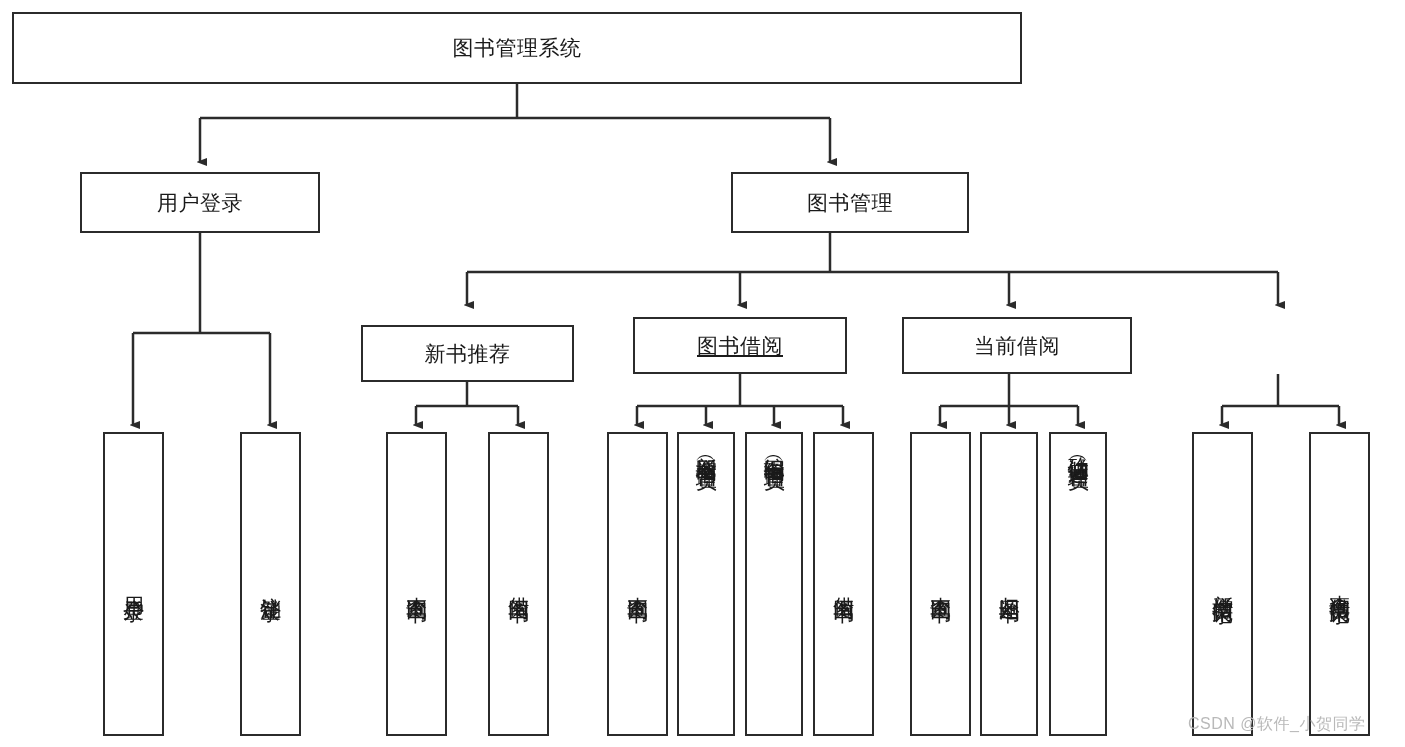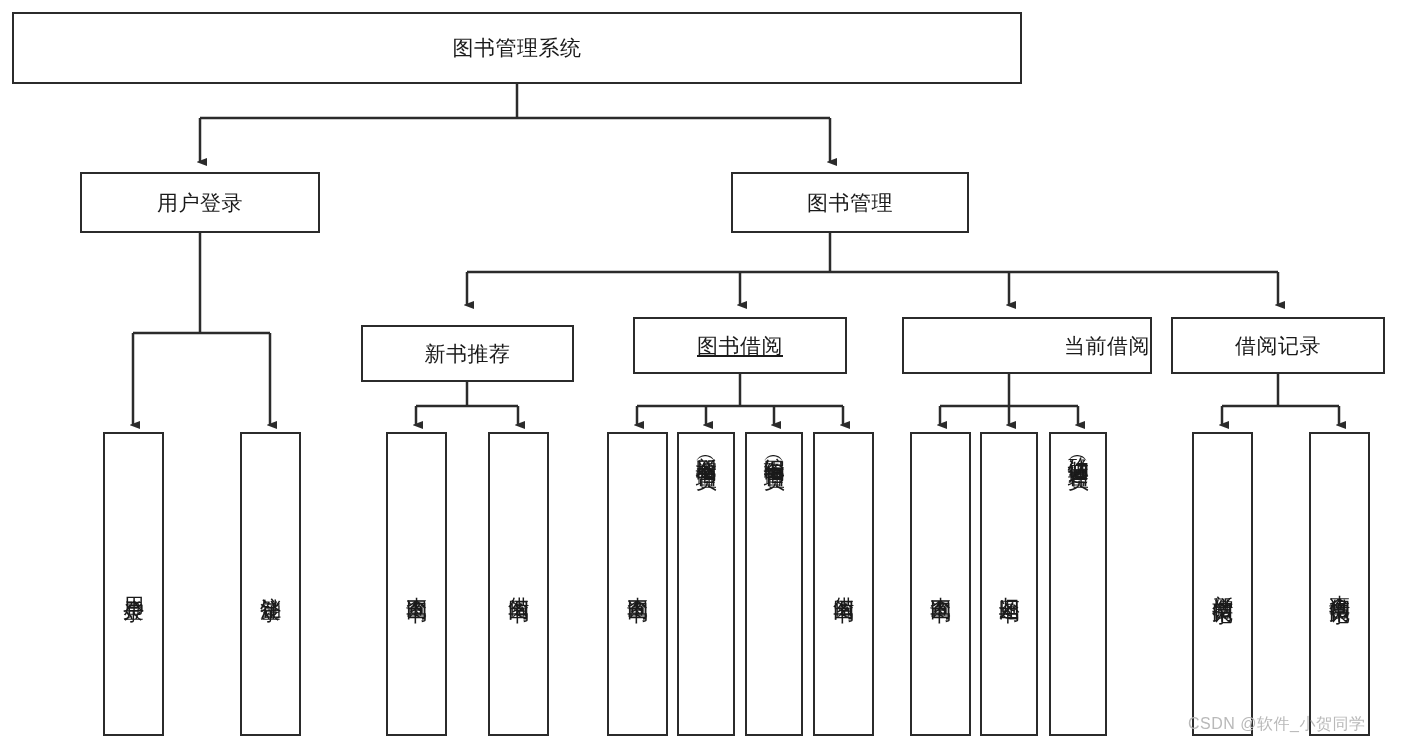--- a/index.html
+++ b/index.html
@@ -130,25 +130,22 @@
   <div class="node node-h" style="left:711px; top:172px; width:238px; height:61px;margin-left:20px;">
     <span class="label">图书管理</span>
   </div>
 
   <div class="node node-h" style="left:361px; top:317px; width:213px; height:57px;margin-top:8px;">
     <span class="label">新书推荐</span>
   </div>
   <div class="node node-h" style="left:633px; top:317px; width:214px; height:57px;text-decoration:underline;">
     <span class="label">图书借阅</span>
   </div>
-  <div class="node node-h" style="left:902px; top:317px; width:250px; height:57px;justify-content:flex-end;">
+  <div class="node node-h" style="left:902px; top:317px; width:230px; height:57px;">
     <span class="label">当前借阅</span>
-  </div>
-  <div class="node node-h" style="left:1171px; top:317px; width:214px; height:57px;">
-    <span class="label">借阅记录</span>
   </div>
 
   <div class="node node-v" style="left:103px; top:432px; width:61px; height:304px;">
     <span class="label">用户登录</span>
   </div>
   <div class="node node-v" style="left:240px; top:432px; width:61px; height:304px;">
     <span class="label">注销登录</span>
   </div>
 
   <div class="node node-v" style="left:386px; top:432px; width:61px; height:304px;">

